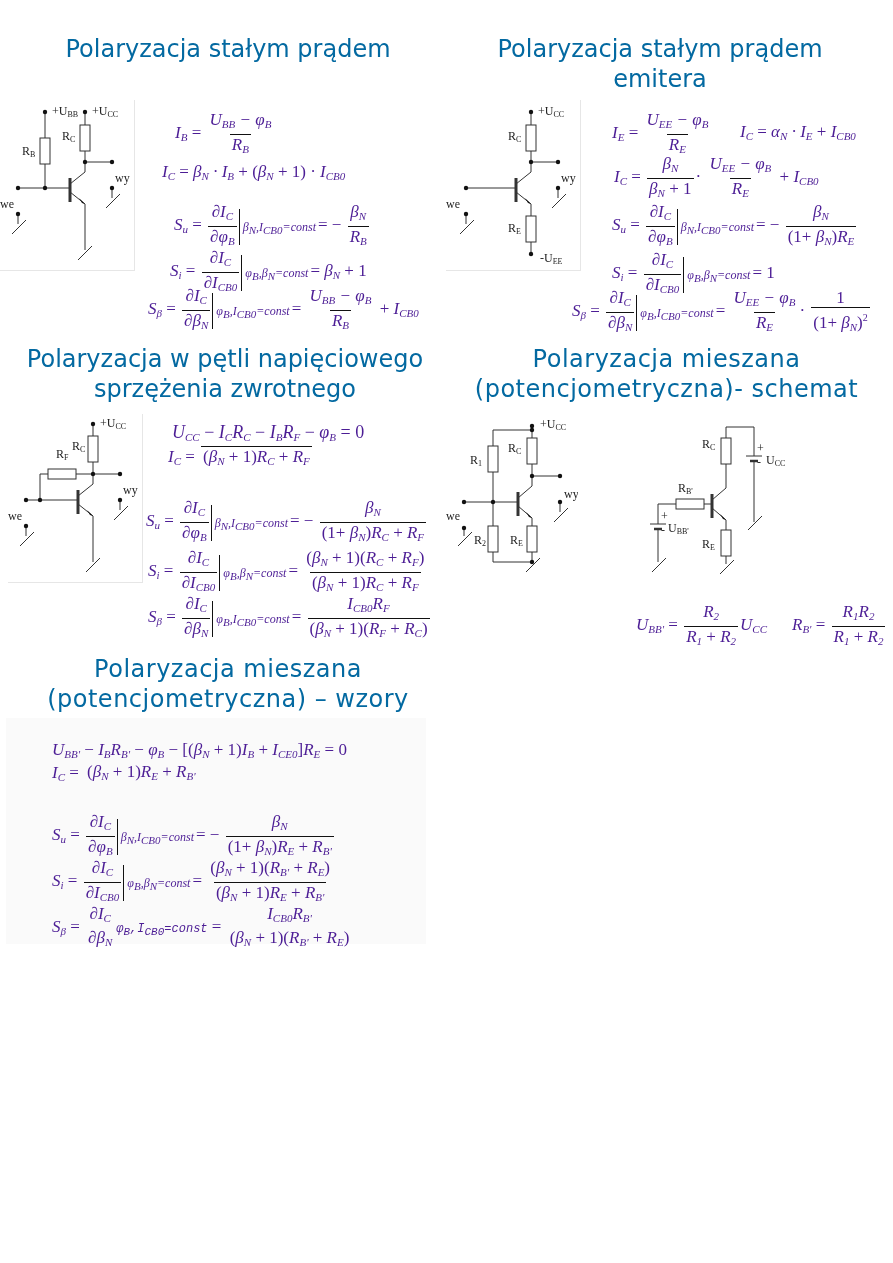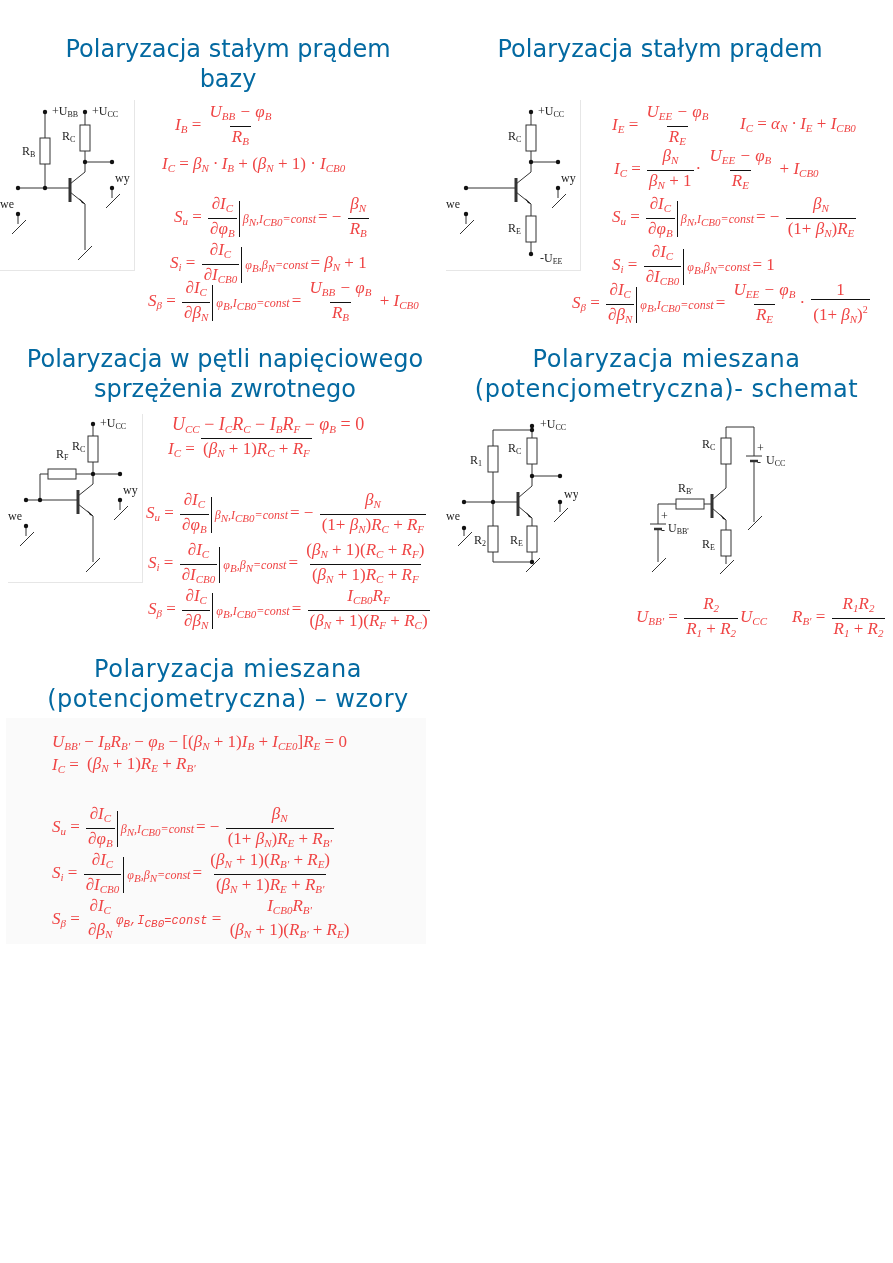--- a/index.html
+++ b/index.html
@@ -1,39 +1,38 @@
 <!DOCTYPE html>
 <html><head>
 <meta charset="utf-8">
 <style>
   html,body{margin:0;padding:0;background:#ffffff;}
   body{width:893px;height:1263px;position:relative;overflow:hidden;font-family:"Liberation Sans",sans-serif;color:#111;}
   .slide{position:absolute;}
   .title{position:absolute;text-align:center;font-family:"DejaVu Sans","Liberation Sans",sans-serif;font-size:24px;line-height:30px;color:#0369a1;}
   .circuit{position:absolute;background:#fff;border-right:1px solid #e6e6e6;border-bottom:1px solid #e6e6e6;}
   .circuit svg{display:block;}
-  .f{position:absolute;font-family:"Liberation Serif","DejaVu Serif",serif;font-style:italic;font-size:17px;white-space:nowrap;color:#ef4444;}
+  .f{position:absolute;font-family:"Liberation Serif","DejaVu Serif",serif;font-style:italic;font-size:17px;white-space:nowrap;color:#4c1d95;margin-top:8px;}
   .f .n{font-style:normal;}
   .frac{display:inline-flex;flex-direction:column;align-items:center;vertical-align:middle;margin:0 2px;}
   .frac .num{padding:0 2px;line-height:19px;}
   .frac .den{padding:0 2px;border-top:1px solid #111;line-height:19px;}
   .cond{display:inline-block;vertical-align:middle;border-left:1px solid #111;padding:0 2px 0 3px;font-size:12px;line-height:16px;height:36px;line-height:36px;}
   sub{font-size:11px;vertical-align:-3px;}
   sup{font-size:10px;}
   .shade{position:absolute;background:#fafafa;}
   .lbl{font-family:"Liberation Serif",serif;font-size:12px;fill:#222;}
   .lbls{font-family:"Liberation Serif",serif;font-size:8px;fill:#222;}
 </style>
 </head>
 <body>
 
 <div class="slide" style="left:0;top:30px;width:440px;height:290px;">
   <div class="title" style="left:0;top:4px;width:456px;">
     <div>Polaryzacja stałym prądem</div>
-    <div>bazy</div>
   </div>
   <div class="circuit" style="left:0;top:70px;width:134px;height:170px;">
     <svg width="134" height="170" viewBox="0 0 134 170">
       <g stroke="#333" stroke-width="1" fill="none">
         <line x1="45" y1="12" x2="45" y2="38"></line>
         <rect x="40" y="38" width="10" height="26" fill="#fff"></rect>
         <line x1="45" y1="64" x2="45" y2="88"></line>
         <line x1="18" y1="88" x2="70" y2="88"></line>
         <line x1="85" y1="12" x2="85" y2="25"></line>
         <rect x="80" y="25" width="10" height="26" fill="#fff"></rect>
@@ -107,20 +106,21 @@
     <span class="frac">
         <span class="num">U<sub>BB</sub> − φ<sub>B</sub></span>
         <span class="den">R<sub>B</sub></span>
       </span> <span class="n">+</span> I<sub>CB0</sub>
   </div>
 </div>
 
 <div class="slide" style="left:440px;top:30px;width:453px;height:290px;">
   <div class="title" style="left:0;top:4px;width:440px;">
     <div>Polaryzacja stałym prądem</div>
+    <div>emitera</div>
   </div>
   <div class="circuit" style="left:6px;top:70px;width:134px;height:170px;">
     <svg width="134" height="170" viewBox="0 0 134 170">
       <g stroke="#333" stroke-width="1" fill="none">
         <line x1="85" y1="12" x2="85" y2="25"></line>
         <rect x="80" y="25" width="10" height="26" fill="#fff"></rect>
         <line x1="85" y1="51" x2="85" y2="62"></line>
         <line x1="85" y1="62" x2="112" y2="62"></line>
         <line x1="20" y1="88" x2="70" y2="88"></line>
         <line x1="70" y1="78" x2="70" y2="102" stroke-width="3"></line>

